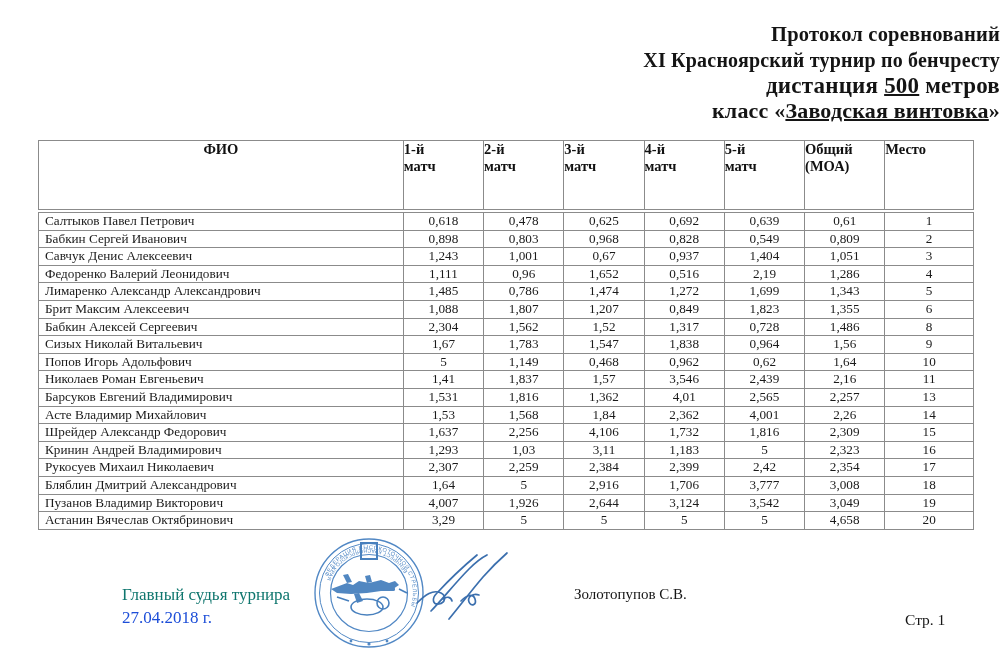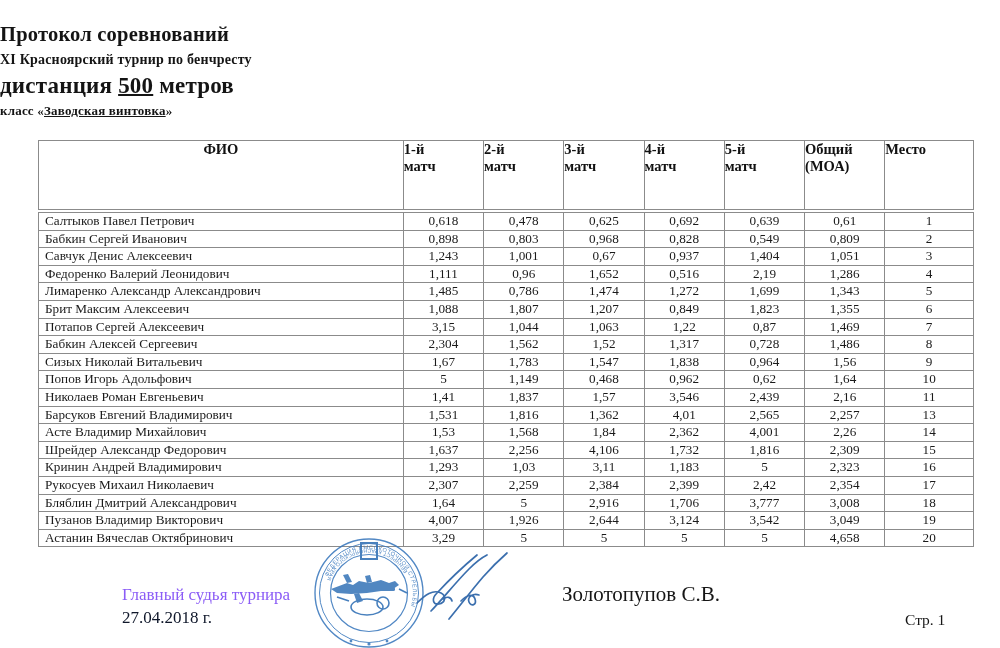--- a/index.html
+++ b/index.html
@@ -17,31 +17,31 @@
     color: #1c1c1c;
     -webkit-font-smoothing: antialiased;
   }
 
   
   .title-block {
     position: absolute;
     left: 0;
     top: 22px;
     width: 1000px;
-    text-align: left;
+    text-align: right;
   }
   .title-line {
     font-weight: bold;
     letter-spacing: 0.2px;
     color: #141414;
   }
   .title-l1 { font-size: 20.5px; line-height: 25px; }
-  .title-l2 { font-size: 14px; line-height: 26px; }
+  .title-l2 { font-size: 20px; line-height: 26px; }
   .title-l3 { font-size: 23px; line-height: 25px; }
-  .title-l4 { font-size: 13px; line-height: 25px; }
+  .title-l4 { font-size: 22px; line-height: 25px; }
   .u { text-decoration: underline; text-underline-offset: 1px; }
 
   
   .table-head-wrap {
     position: absolute;
     left: 38px;
     top: 140px;
     width: 936px;
   }
   .table-body-wrap {
@@ -108,37 +108,37 @@
     top: 575px;
     width: 1000px;
     height: 73px;
   }
   .judge-label {
     position: absolute;
     left: 122px;
     top: 8px;
     font-size: 17px;
     line-height: 23px;
-    color: #8b5cf6;
+    color: #0f766e;
     white-space: nowrap;
   }
   .judge-date {
     position: absolute;
     left: 122px;
     top: 31px;
     font-size: 17px;
     line-height: 23px;
-    color: #0f172a;
+    color: #1d4ed8;
     white-space: nowrap;
   }
   .judge-name {
     position: absolute;
-    left: 562px;
+    left: 574px;
     top: 8px;
-    font-size: 21px;
+    font-size: 15px;
     line-height: 23px;
     color: #161616;
     white-space: nowrap;
   }
   .page-num {
     position: absolute;
     left: 905px;
     top: 36px;
     font-size: 15.5px;
     color: #161616;
@@ -288,30 +288,20 @@
         </tr>
         <tr>
           <td class="name">Брит Максим Алексеевич</td>
           <td>1,088</td>
           <td>1,807</td>
           <td>1,207</td>
           <td>0,849</td>
           <td>1,823</td>
           <td>1,355</td>
           <td>6</td>
-        </tr>
-        <tr>
-          <td class="name">Потапов Сергей Алексеевич</td>
-          <td>3,15</td>
-          <td>1,044</td>
-          <td>1,063</td>
-          <td>1,22</td>
-          <td>0,87</td>
-          <td>1,469</td>
-          <td>7</td>
         </tr>
         <tr>
           <td class="name">Бабкин Алексей Сергеевич</td>
           <td>2,304</td>
           <td>1,562</td>
           <td>1,52</td>
           <td>1,317</td>
           <td>0,728</td>
           <td>1,486</td>
           <td>8</td>

